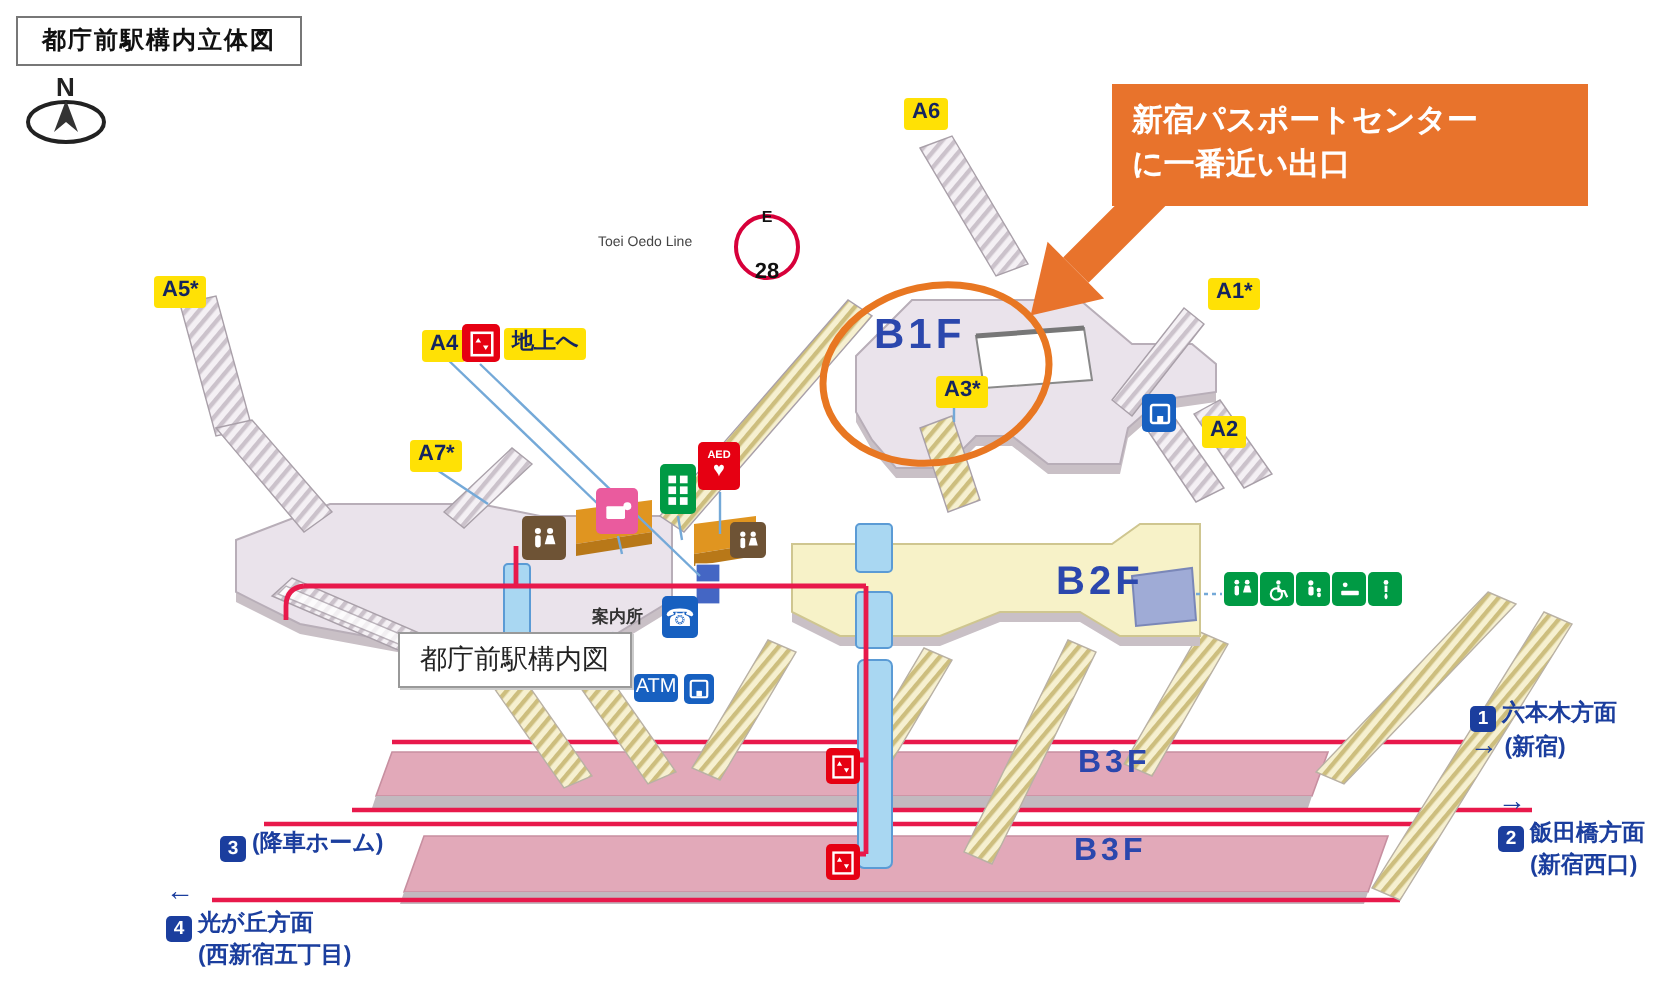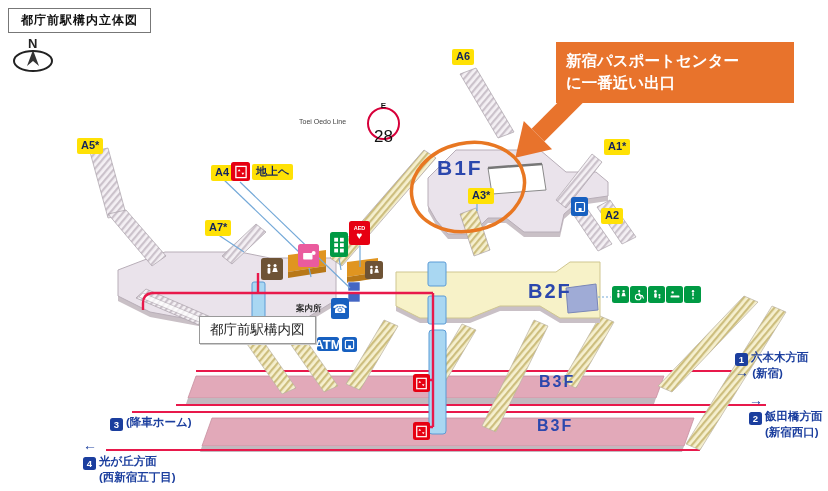--- a/index.html
+++ b/index.html
@@ -9,41 +9,41 @@
   .abs{position:absolute;}
   .title-box{left:8px;top:8px;border:1.5px solid #777;background:#fff;padding:3px 12px;
              font-size:12px;font-weight:bold;color:#111;letter-spacing:1px;}
   .compass-n{left:28px;top:36px;font-size:13px;font-weight:bold;color:#222;}
   .oedo-jp{left:280px;top:101px;font-size:14.5px;font-weight:bold;color:#111;}
   .oedo-en{left:299px;top:118px;font-size:7px;color:#444;}
   .e28{left:367px;top:107px;width:33px;height:33px;background:#fff;border:2.5px solid #D7003A;
        border-radius:50%;box-sizing:border-box;display:flex;flex-direction:column;
        align-items:center;justify-content:center;color:#111;}
   .e28 .ltr{font-size:8px;font-weight:bold;line-height:1;}
-  .e28 .num{font-size:17px;font-weight:normal;line-height:1;margin-top:18px;}
+  .e28 .num{font-size:11px;font-weight:bold;line-height:1;margin-top:18px;}
   .callout{left:556px;top:42px;width:238px;background:#E8732C;color:#fff;font-weight:bold;
            font-size:15.5px;line-height:1.45;padding:8px 10px;box-sizing:border-box;}
   .exit{background:#FFE105;color:#14245F;font-weight:bold;font-size:11px;padding:1px 4px;
         border-radius:2px;line-height:1.25;white-space:nowrap;}
   .floor{color:#2B47AD;font-weight:bold;letter-spacing:2px;line-height:1;}
   .dir{color:#1B3E9E;font-weight:bold;font-size:11.5px;line-height:1.3;white-space:nowrap;}
   .dir .arrow{font-size:14px;line-height:0.9;}
   .badge{display:inline-block;width:13px;height:13px;background:#1B3E9E;color:#fff;
          font-size:9.5px;text-align:center;line-height:13px;border-radius:2.5px;
          margin-right:3px;vertical-align:-2px;font-weight:bold;}
   .icon{border-radius:2.5px;display:flex;flex-direction:column;align-items:center;
         justify-content:center;box-sizing:border-box;}
   .icon.red{background:#E60012;}
   .icon.green{background:#009A44;}
   .icon.blue{background:#1760C0;}
   .icon.pink{background:#EA5B9E;}
   .icon.brown{background:#6E5335;}
   .aed-txt{font-size:5.5px;color:#fff;font-weight:bold;line-height:1;}
   .aed-heart{color:#fff;font-size:10px;line-height:1;margin-top:-0.5px;}
-  .atm-txt{font-size:13px;color:#fff;font-weight:bold;line-height:1;text-align:center;}
+  .atm-txt{font-size:10px;color:#fff;font-weight:normal;line-height:1;text-align:center;}
   .phone-glyph{color:#fff;font-size:12px;line-height:1;}
   .info-txt{left:296px;top:303px;font-size:8.5px;color:#333;font-weight:bold;text-align:center;}
   .map-caption{left:199px;top:316px;background:#fff;border:1.5px solid #999;
                padding:4px 10px;font-size:13.5px;color:#222;box-shadow:1px 1px 0 #ccc;}
 </style>
 </head>
 <body>
 
 <div class="stage">
 

